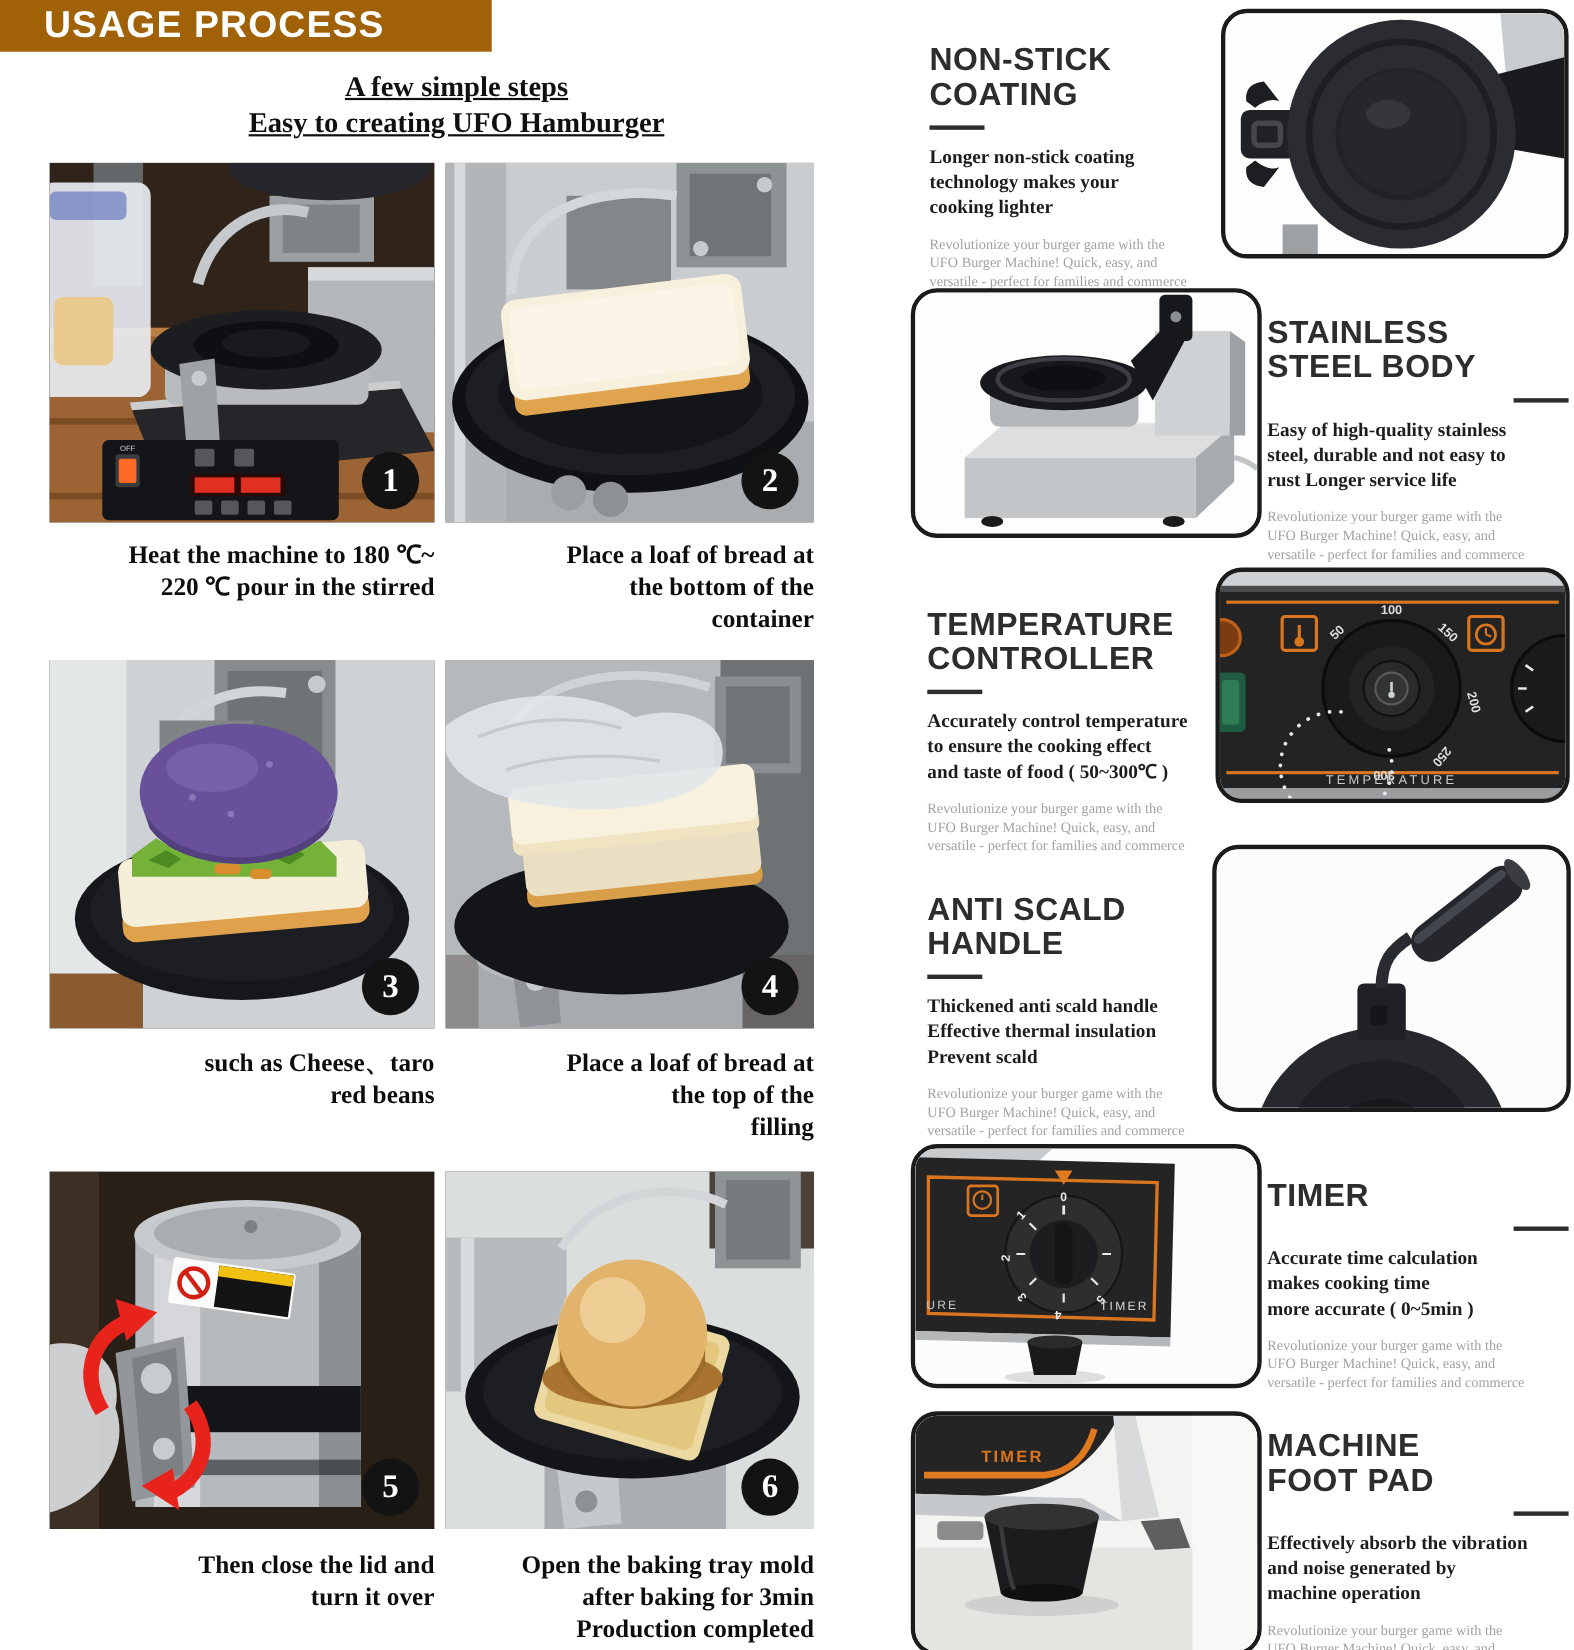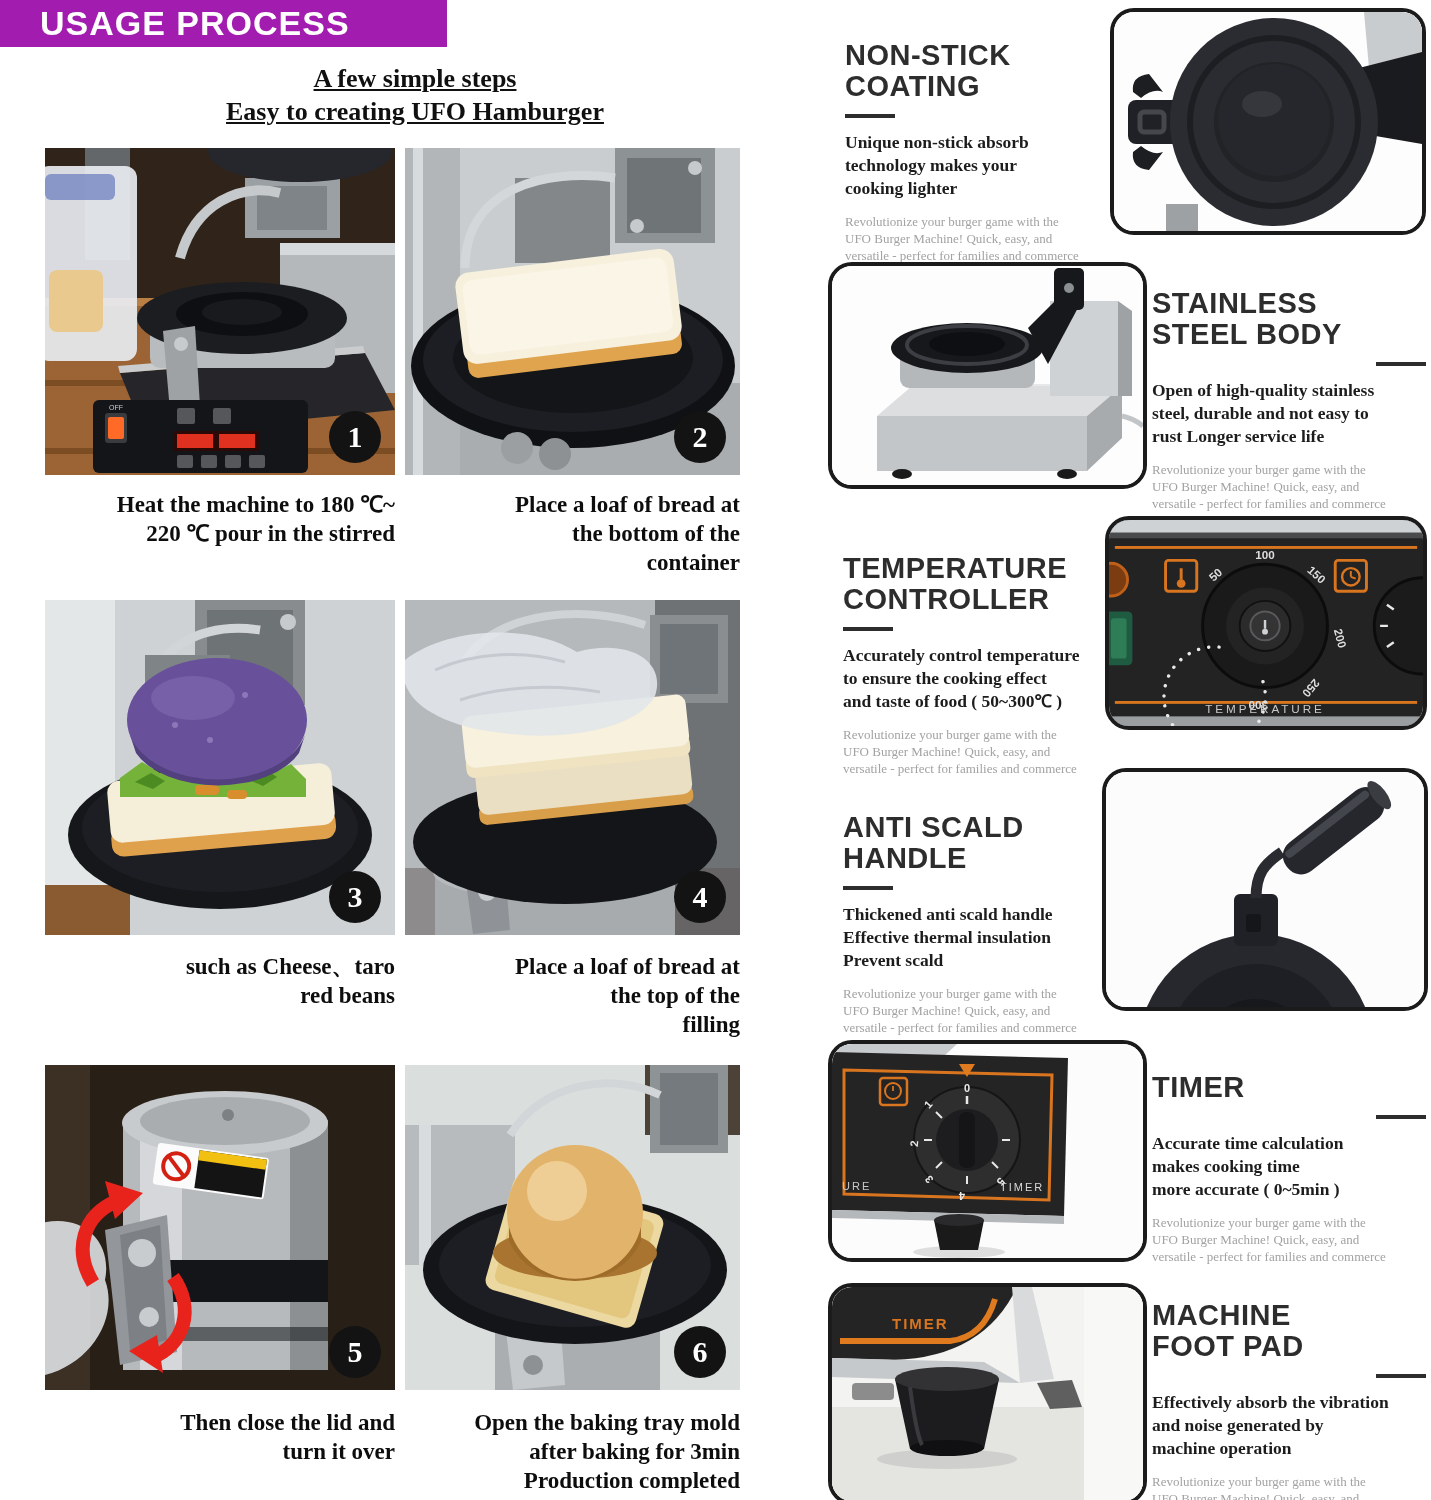--- a/index.html
+++ b/index.html
@@ -1,20 +1,20 @@
 <!DOCTYPE html>
 <html><head>
 <meta charset="utf-8">
 <style>
   html,body{margin:0;padding:0;background:#ffffff;}
   .canvas{position:relative;width:1431px;height:1500px;background:#ffffff;overflow:hidden;
           font-family:"Liberation Sans",sans-serif;margin:0 auto;}
 
   
-  .banner{position:absolute;left:0;top:0;width:447px;height:47px;background:#a21caf;
+  .banner{position:absolute;left:0;top:0;width:447px;height:47px;background:#a16207;
           color:#fff;font:800 34px/47px "Liberation Sans",sans-serif;letter-spacing:1px;
           padding-left:40px;box-sizing:border-box;}
   .subtitle{position:absolute;left:55px;top:62px;width:720px;text-align:center;
             font:700 26px/33px "Liberation Serif",serif;color:#101010;text-decoration:underline;}
   .subtitle span{display:block;}
 
   .step-photo{position:absolute;overflow:hidden;background:#777;}
   .step-photo svg{display:block;width:100%;height:100%;}
   .badge{position:absolute;right:14px;bottom:12px;width:52px;height:52px;border-radius:50%;
          background:#131313;color:#fff;text-align:center;
@@ -295,21 +295,21 @@
     <span>Production completed</span>
   </div>
 
   <div class="feature-text" style="left:845px;top:40px;width:262px;">
     <div class="feature-title">
       <span>NON-STICK</span>
       <span>COATING</span>
     </div>
     <div class="feature-divider"></div>
     <div class="feature-desc">
-      <span>Unique non-stick absorb</span>
+      <span>Longer non-stick coating</span>
       <span>technology makes your</span>
       <span>cooking lighter</span>
     </div>
     <div class="feature-note">
       <span>Revolutionize your burger game with the</span>
       <span>UFO Burger Machine! Quick, easy, and</span>
       <span>versatile - perfect for families and commerce</span>
     </div>
   </div>
   <div class="img-frame" style="left:1110px;top:8px;width:308px;height:219px;">
@@ -361,21 +361,21 @@
       </g>
     </svg>
   </div>
   <div class="feature-text right" style="left:1152px;top:288px;width:274px;">
     <div class="feature-title">
       <span>STAINLESS</span>
       <span>STEEL BODY</span>
     </div>
     <div class="feature-divider"></div>
     <div class="feature-desc">
-      <span>Open of high-quality stainless</span>
+      <span>Easy of high-quality stainless</span>
       <span>steel, durable and not easy to</span>
       <span>rust Longer service life</span>
     </div>
     <div class="feature-note">
       <span>Revolutionize your burger game with the</span>
       <span>UFO Burger Machine! Quick, easy, and</span>
       <span>versatile - perfect for families and commerce</span>
     </div>
   </div>
 

